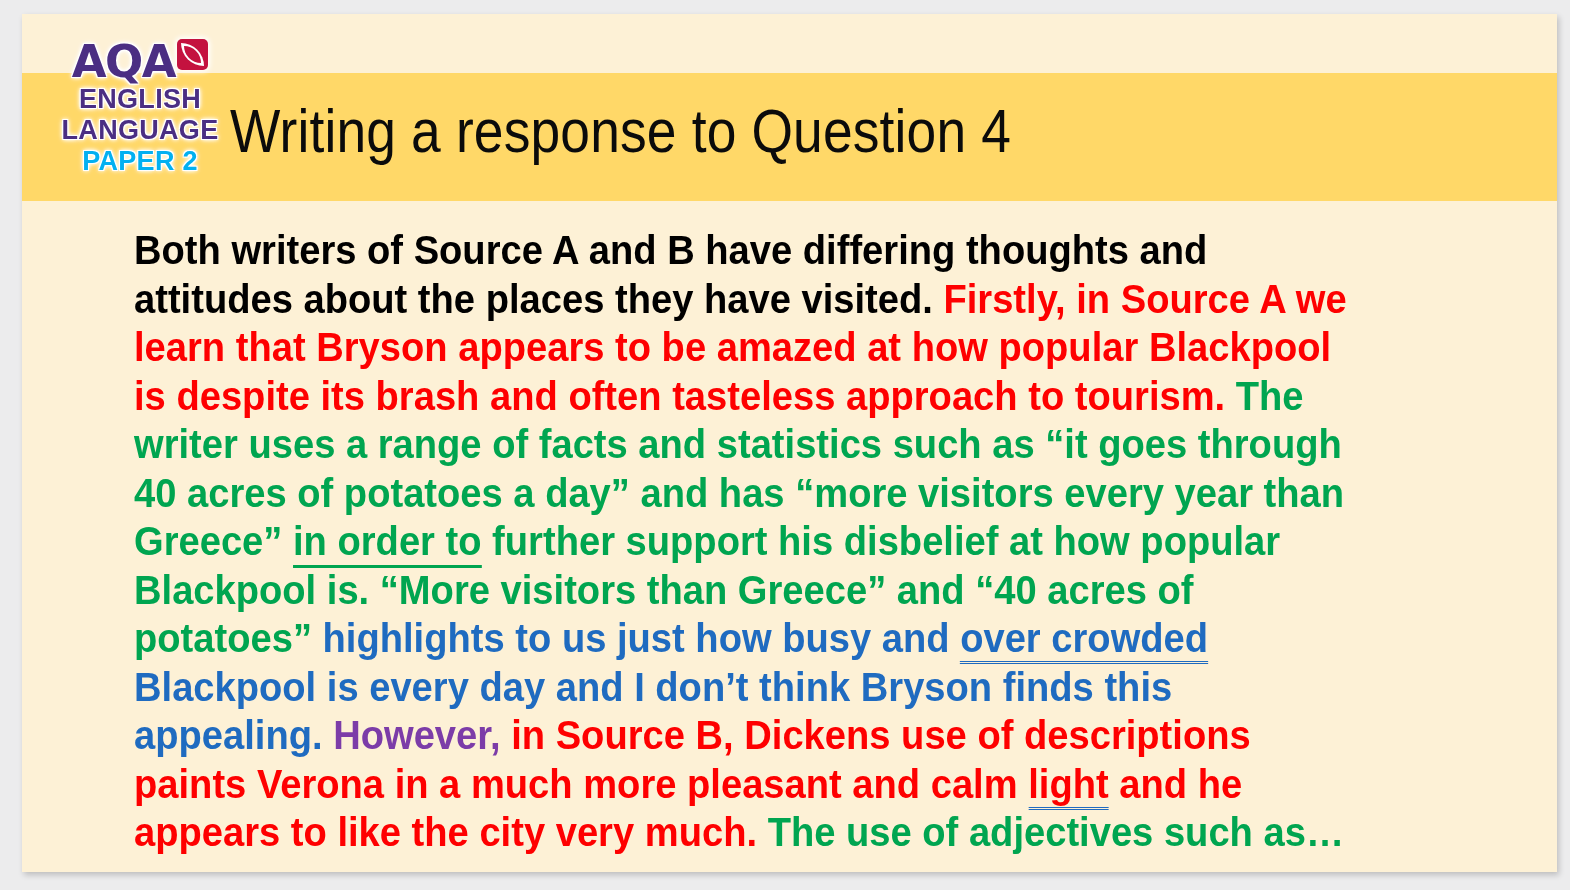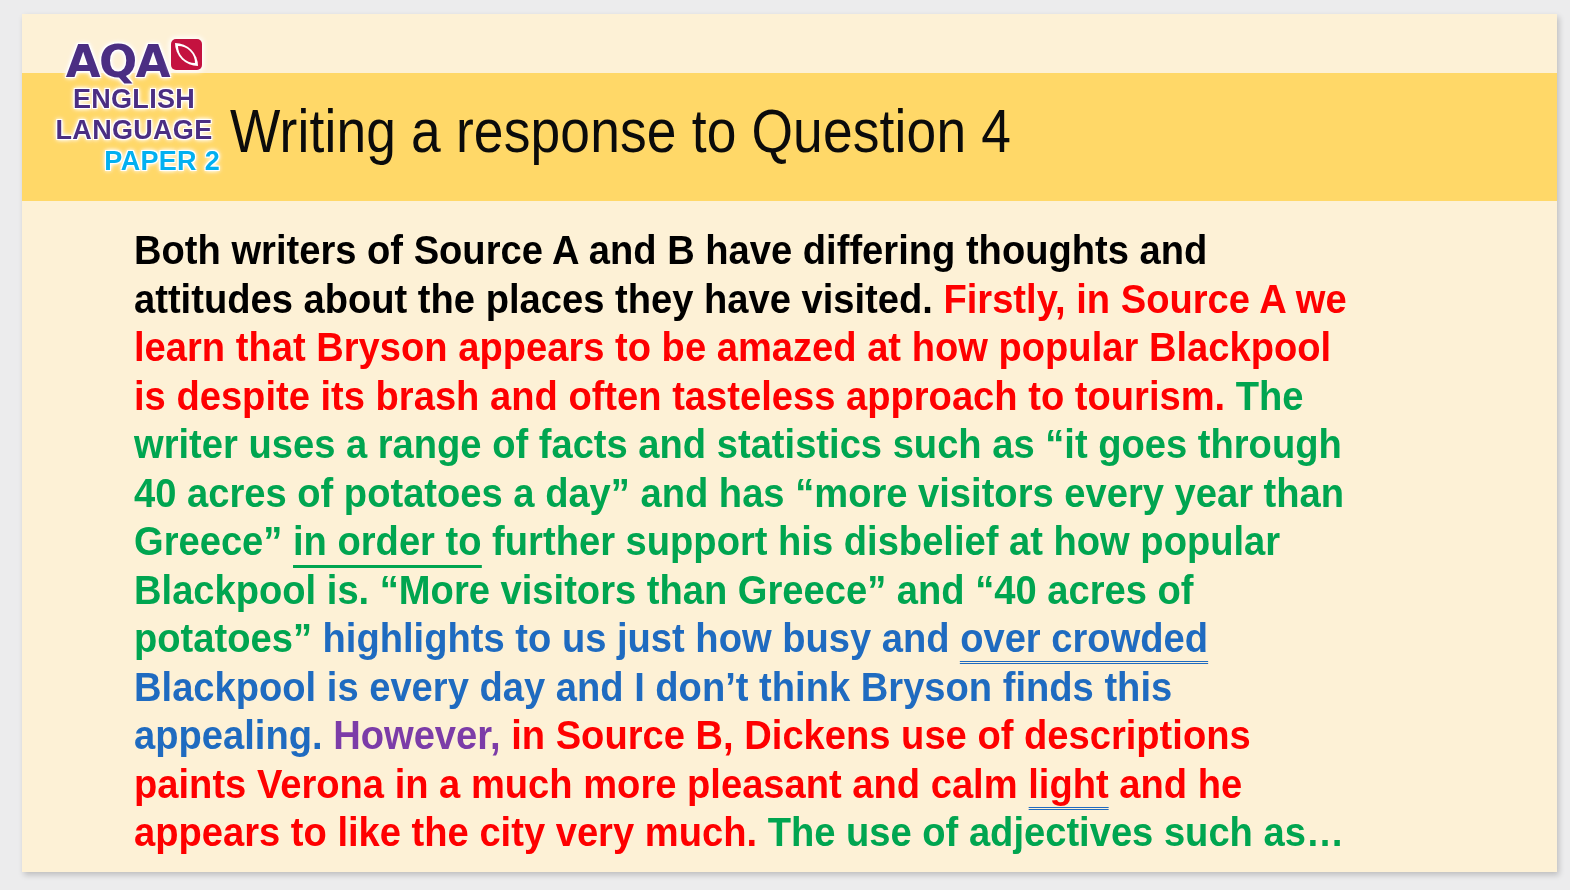--- a/index.html
+++ b/index.html
@@ -49,21 +49,21 @@
     color: #0b0b0b;
     letter-spacing: 0.2px;
     transform: scaleX(0.86);
     transform-origin: left center;
     white-space: nowrap;
   }
 
   
   #logo-block {
     position: absolute;
-    left: 26px;
+    left: 32px;
     top: 14px;
     width: 172px;
     text-align: center;
     user-select: none;
   }
   #logo-top {
     position: relative;
     height: 56px;
     display: flex;
     align-items: flex-end;
@@ -117,21 +117,21 @@
     font-weight: bold;
     font-size: 27px;
     line-height: 31px;
     letter-spacing: 0.3px;
     text-shadow:
       0 0 4px #ffffff, 0 0 4px #ffffff, 0 0 6px #ffffff,
       1px 1px 0 #ffffff, -1px -1px 0 #ffffff,
       1px -1px 0 #ffffff, -1px 1px 0 #ffffff;
   }
   .logo-line.purple { color: #4b2e83; }
-  .logo-line.cyan   { color: #02b0f1; text-align: right; }
+  .logo-line.cyan   { color: #02b0f1; }
 
   
   #body-text {
     position: absolute;
     left: 112px;
     top: 212px;
     width: 1320px;
     font-family: "Liberation Sans Narrow", "Liberation Sans", sans-serif;
     font-stretch: condensed;
     font-weight: bold;

